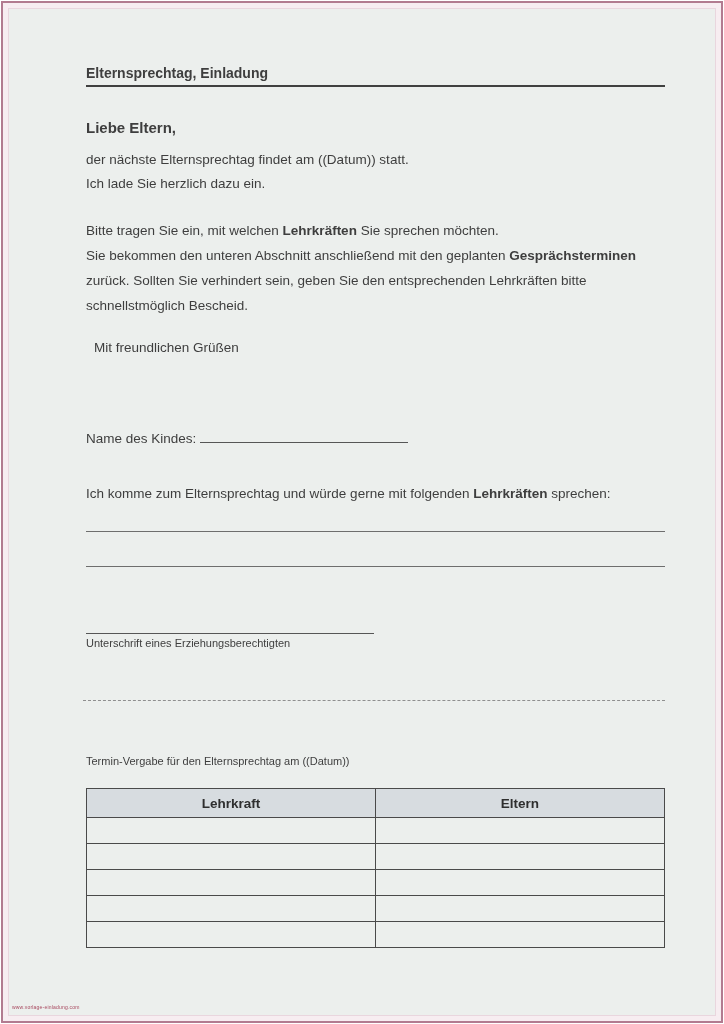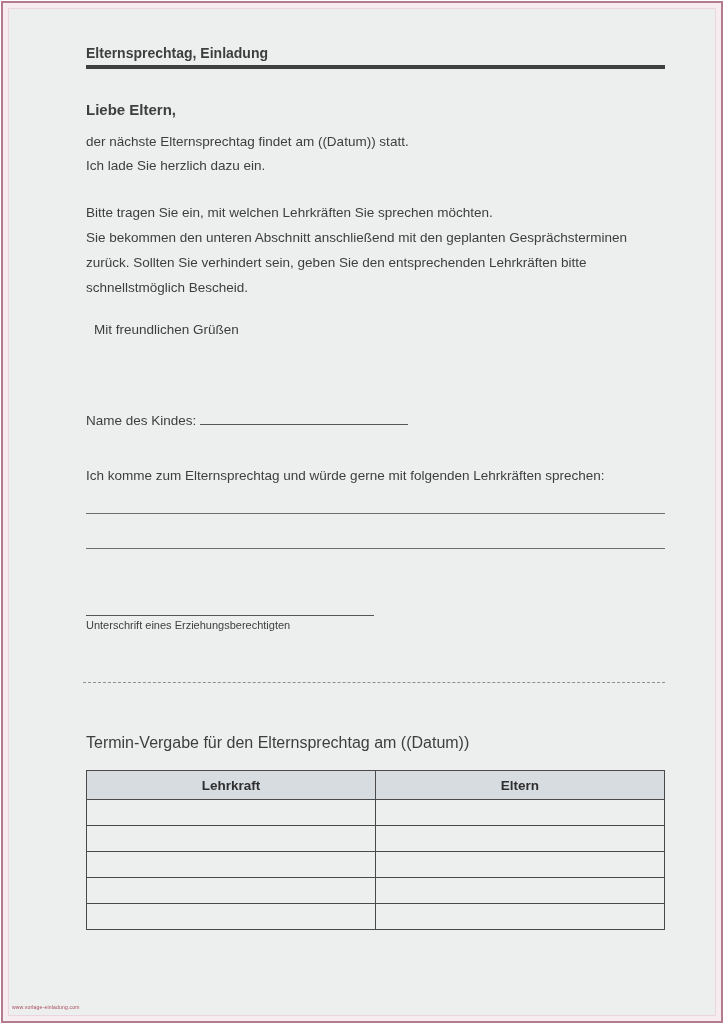--- a/index.html
+++ b/index.html
@@ -19,26 +19,26 @@
     position:absolute;inset:5px;
     background:#ecefed;
     border:1px solid #e9d6de;
     overflow:hidden;
   }
   .doc{
     padding:0 50px 0 77px;
     color:#3e3e3e;
   }
   .doc-title{
-    margin:36px 0 0 0;
+    margin:56px 0 0 0;
     font-size:14px;
     font-weight:bold;
     line-height:17px;
     padding-bottom:3px;
-    border-bottom:4px solid #404040;
+    border-bottom:2px solid #404040;
   }
   .salutation{
     margin:32px 0 0 0;
     font-size:15px;
     font-weight:bold;
     line-height:18px;
   }
   .p-intro{
     margin:11px 0 0 0;
     font-size:13.5px;
@@ -92,21 +92,21 @@
   }
   .cut-line{
     margin-top:50px;
     margin-left:-3px;
     border:none;
     border-top:1px dashed #8f8f8f;
     height:0;
   }
   .slip-title{
     margin:50px 0 0 0;
-    font-size:16px;
+    font-size:11px;
     line-height:20px;
   }
   table.termin-table{
     margin-top:17px;
     width:100%;
     border-collapse:collapse;
   }
   table.termin-table th{
     border:1px solid #4a4a4a;
     background:#d7dce0;
@@ -129,21 +129,21 @@
   }
   .watermark{
     position:absolute;
     left:3px;
     bottom:5px;
     font-size:5px;
     line-height:6px;
     color:#a84a60;
     letter-spacing:0.2px;
   }
-  b{font-weight:normal;}
+  b{font-weight:bold;}
 </style>
 </head>
 <body>
 
 <div class="outer-frame">
   <div class="page">
     <div class="doc">
 
       <h1 class="doc-title">Elternsprechtag, Einladung</h1>
 

